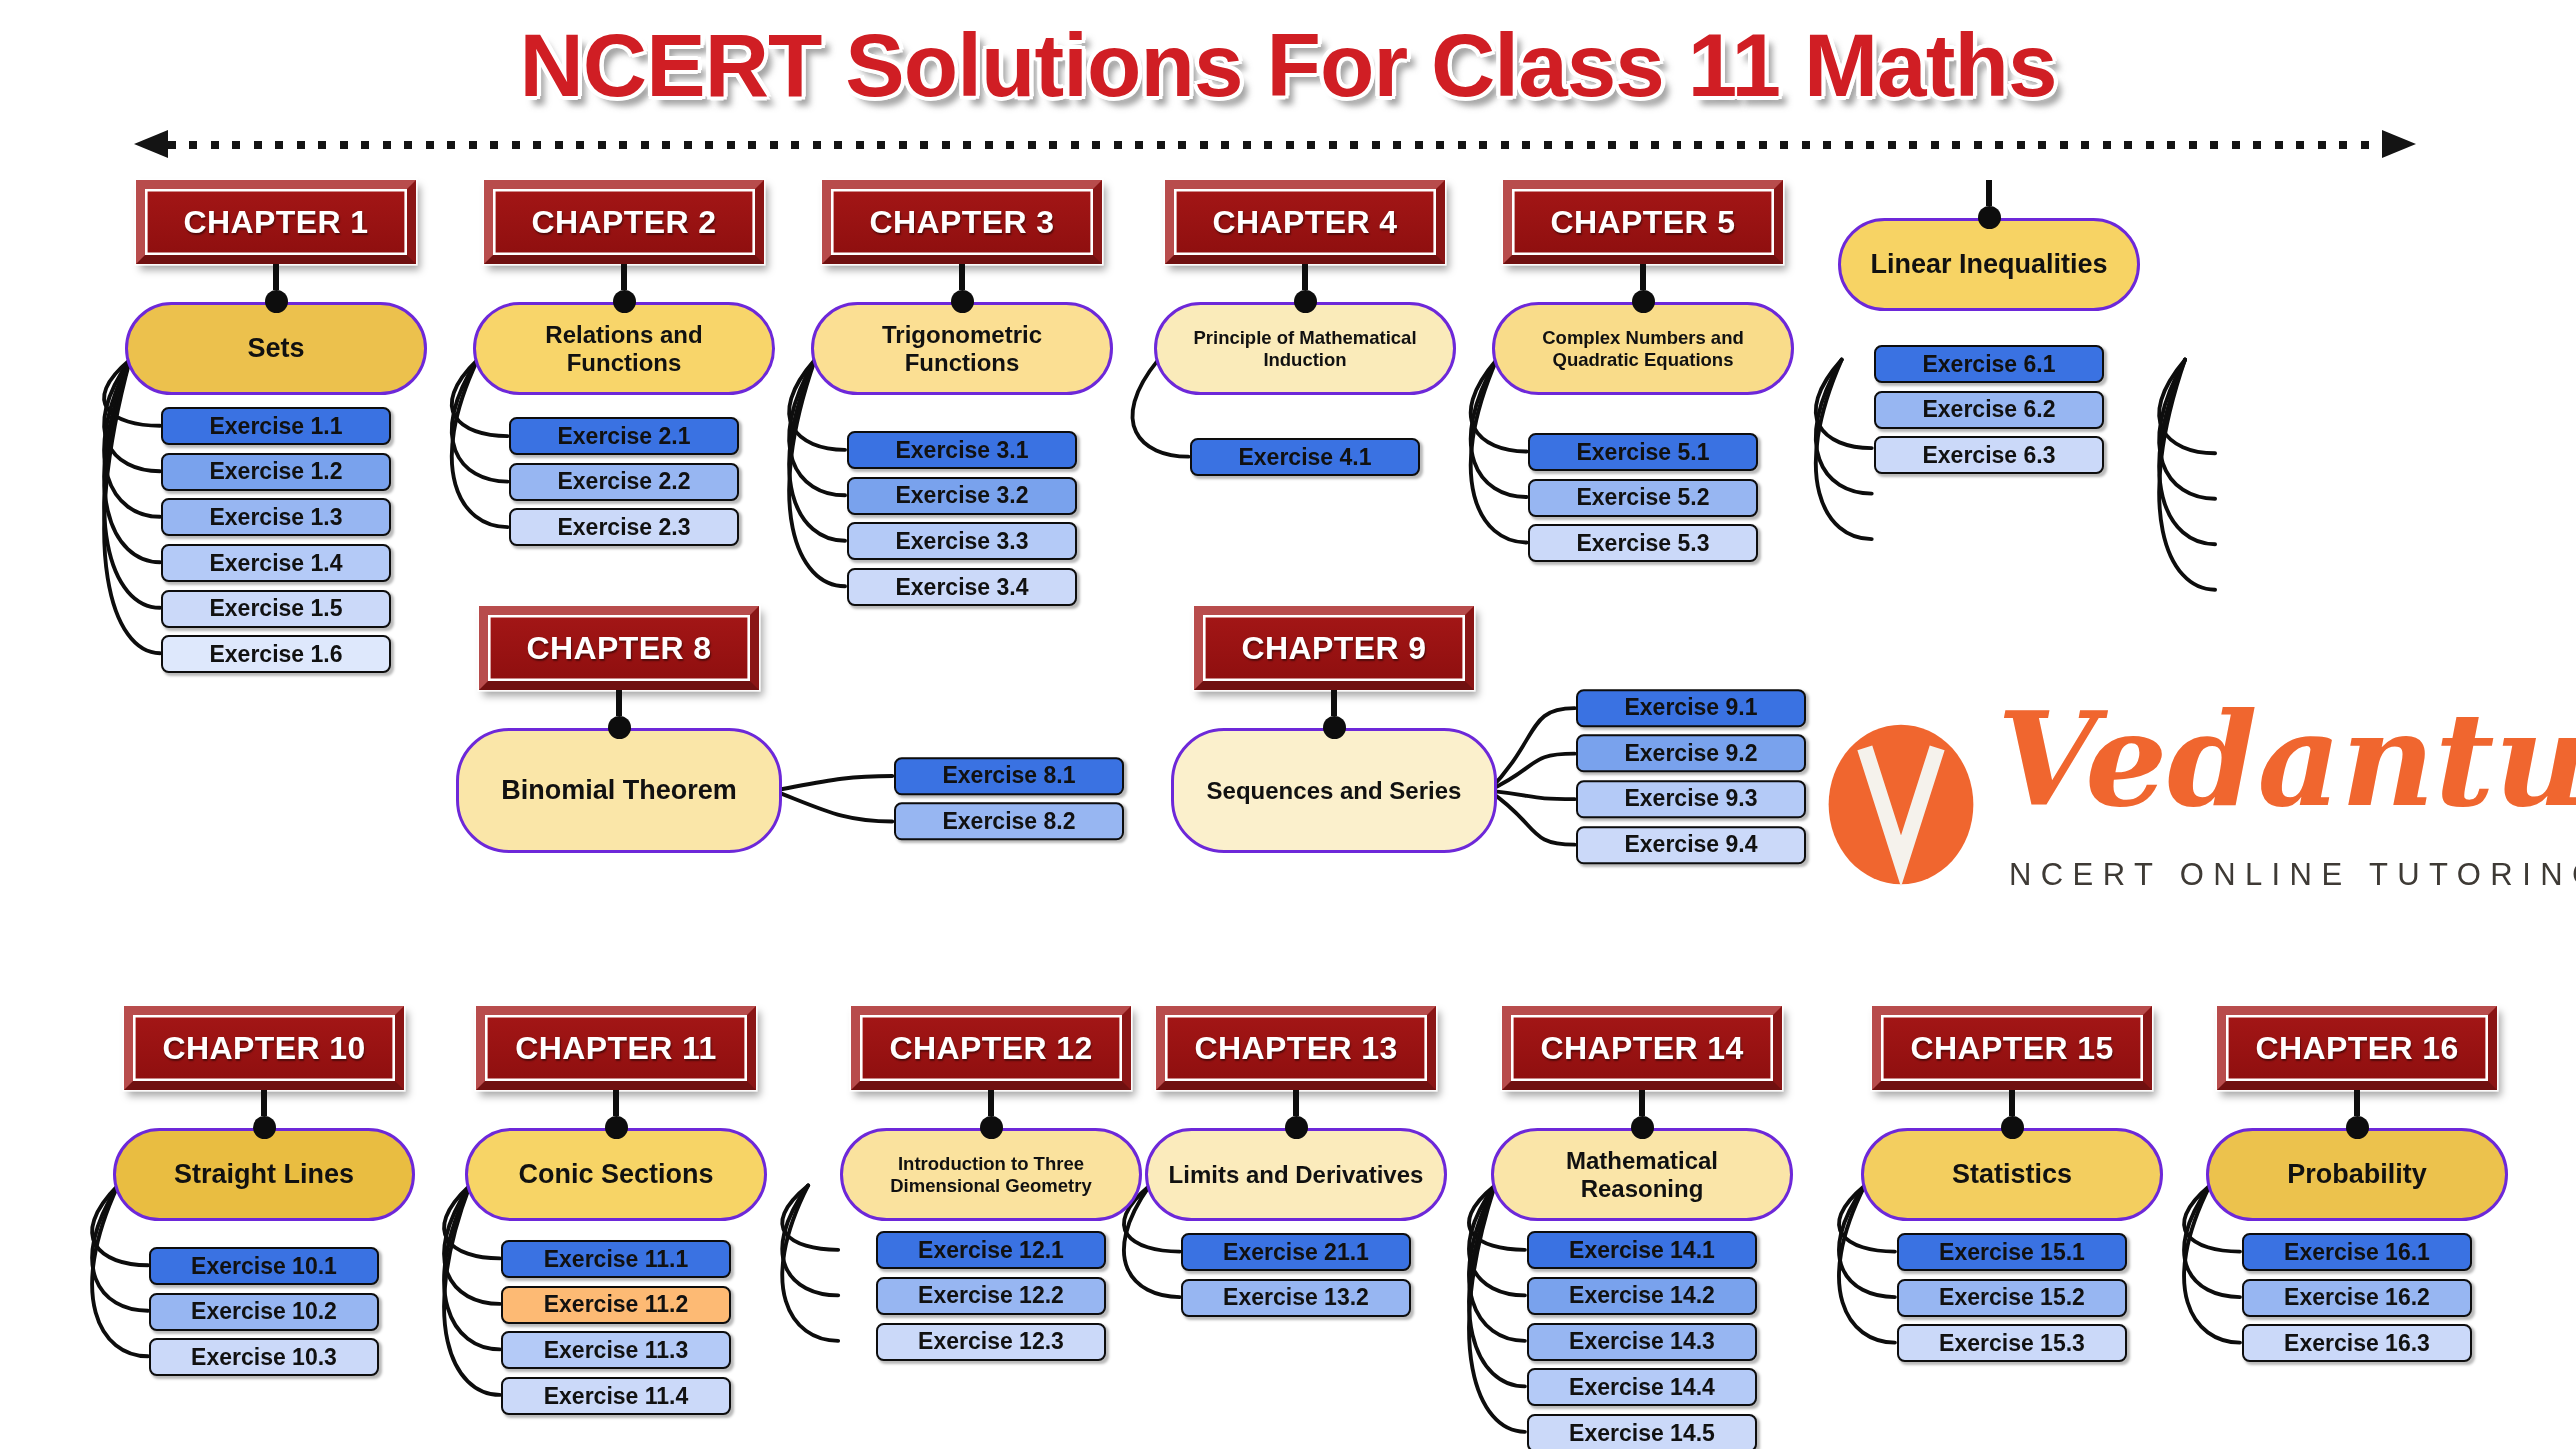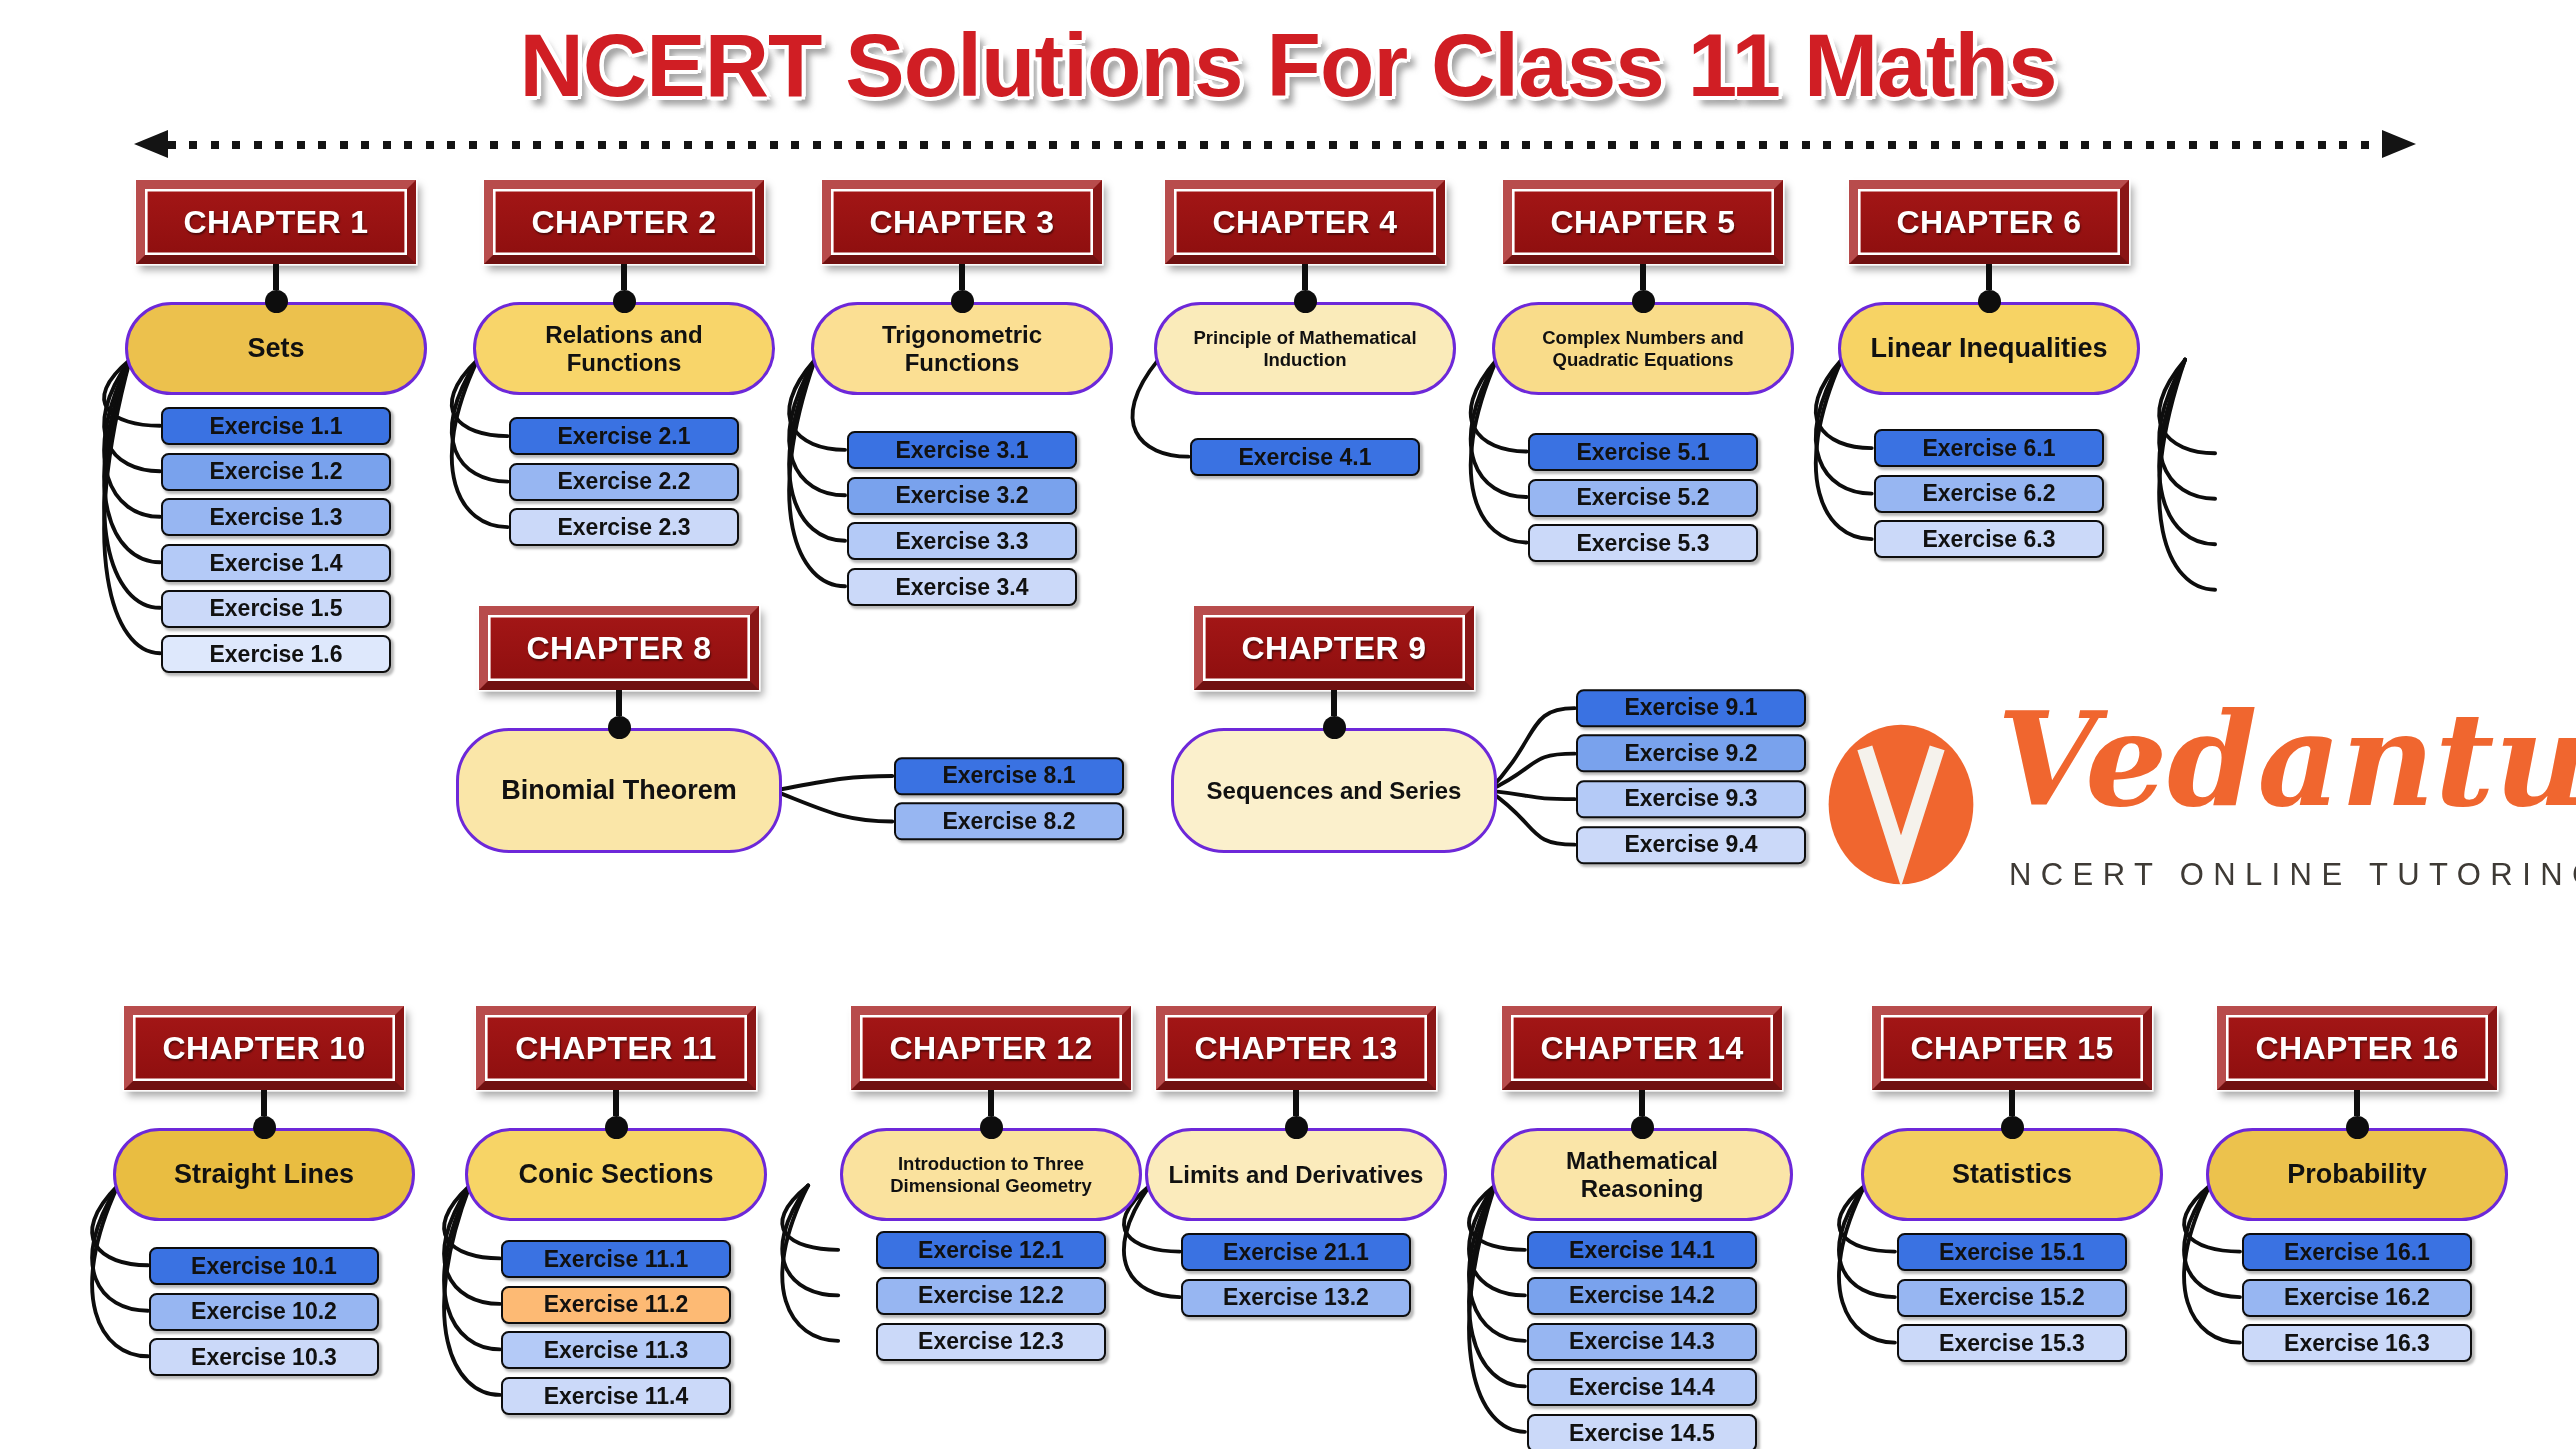--- a/index.html
+++ b/index.html
@@ -248,23 +248,20 @@
           <span class="topiclabel">Complex Numbers and Quadratic Equations</span>
         </div>
         <div class="exlist">
           <div class="ex" style="background: rgb(58, 114, 226);">Exercise 5.1</div>
           <div class="ex" style="background: rgb(151, 182, 242);">Exercise 5.2</div>
           <div class="ex" style="background: rgb(203, 217, 249);">Exercise 5.3</div>
         </div>
       </div>
     </div>
     <div class="group g6">
-      <div class="chapbox">
-        <span class="chaplabel">CHAPTER 6</span>
-      </div>
       <div class="stem"></div>
       <div class="dot"></div>
       <div class="body">
         <div class="topic t-lg" style="background: rgb(247, 211, 100);">
           <span class="topiclabel">Linear Inequalities</span>
         </div>
         <div class="exlist">
           <div class="ex" style="background: rgb(58, 114, 226);">Exercise 6.1</div>
           <div class="ex" style="background: rgb(151, 182, 242);">Exercise 6.2</div>
           <div class="ex" style="background: rgb(203, 217, 249);">Exercise 6.3</div>

